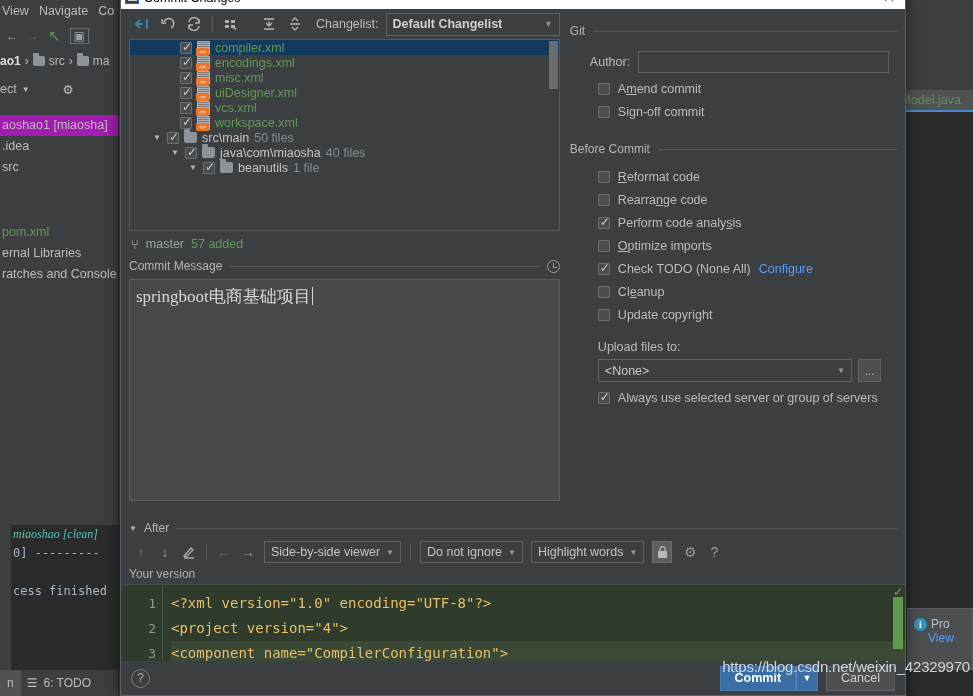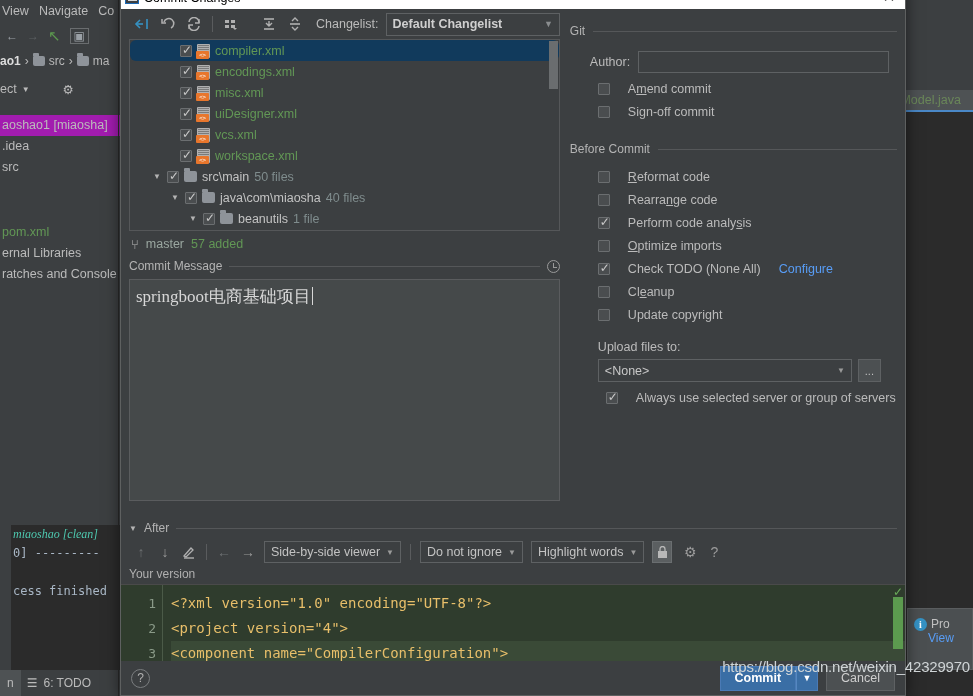--- a/index.html
+++ b/index.html
@@ -138,22 +138,22 @@
     padding: 0 6px; font-weight: bold; color: #cfcfcf; font-size: 12.5px;
   }
   .cl-combo .arrow { color: #8a8d8f; font-size: 9px; }
 
   
   .file-tree {
     height: 192px; background: #3c3f41; border: 1px solid #555759;
     position: relative; overflow: hidden;
   }
   .ft-row {
-    height: 21px; display: flex; align-items: center; gap: 5px;
-    font-size: 12.5px; color: #a9b7c6; padding-right: 20px; white-space: nowrap; border-radius: 6px;
+    height: 15px; display: flex; align-items: center; gap: 5px;
+    font-size: 12.5px; color: #a9b7c6; padding-right: 20px; white-space: nowrap;
   }
   .ft-row.sel { background: #113a5c; }
   .ft-name.xml { color: #629755; }
   .ft-name.dir { color: #c3c3c3; }
   .ft-count { color: #7f8c8d; }
   .chk {
     width: 12px; height: 12px; border: 1px solid #6b6e70; background: #4a4d4f;
     position: relative; flex: none; border-radius: 1px;
   }
   .chk.on:after {
@@ -226,21 +226,21 @@
     display: flex; align-items: center; gap: 8px; font-size: 12px; color: #b4b4b4;
     height: 20px; margin-top: 4px;
   }
   .grp-head .line { flex: 1; height: 1px; background: #555759; }
   .field-row { display: flex; align-items: center; gap: 8px; margin: 10px 0 4px 20px; }
   .field-row label { font-size: 12.5px; color: #bbb; }
   .field-input {
     flex: 1; height: 22px; background: #3c3f41; border: 1px solid #5e6163; margin-right: 8px;
   }
   .cbrow {
-    display: flex; align-items: center; gap: 18px; height: 23px;
+    display: flex; align-items: center; gap: 8px; height: 23px;
     font-size: 12.5px; color: #bbb; margin-left: 28px;
   }
   .cbrow .lnk { color: #589df6; }
   .combo {
     height: 23px; background: #3c3f41; border: 1px solid #5e6163;
     display: flex; align-items: center; justify-content: space-between;
     padding: 0 6px; font-size: 12.5px; color: #c8c8c8;
   }
   .btn-dots {
     width: 23px; height: 23px; background: #4c5052; border: 1px solid #5e6163;
@@ -599,21 +599,21 @@
 
           <div style="margin-left:28px; margin-top:14px;">
             <div style="font-size:12.5px;color:#bbb;margin-bottom:5px">Upload files to:</div>
             <div style="display:flex;gap:6px;align-items:center">
               <div class="combo" style="width:254px">
                 <span>&lt;None&gt;</span>
                 <span class="arrow" style="font-size:8px;color:#9a9a9a">▼</span>
               </div>
               <div class="btn-dots">...</div>
             </div>
-            <div class="cbrow" style="margin-left:8px;margin-top:4px">
+            <div class="cbrow" style="margin-left:0;margin-top:4px">
               <span class="chk on"></span>
               <span>Always use selected server or group of servers</span>
             </div>
           </div>
         </div>
       </div>
 
       <div class="diff-sec">
         <div class="diff-head">
           <span style="font-size:8px">▼</span>

